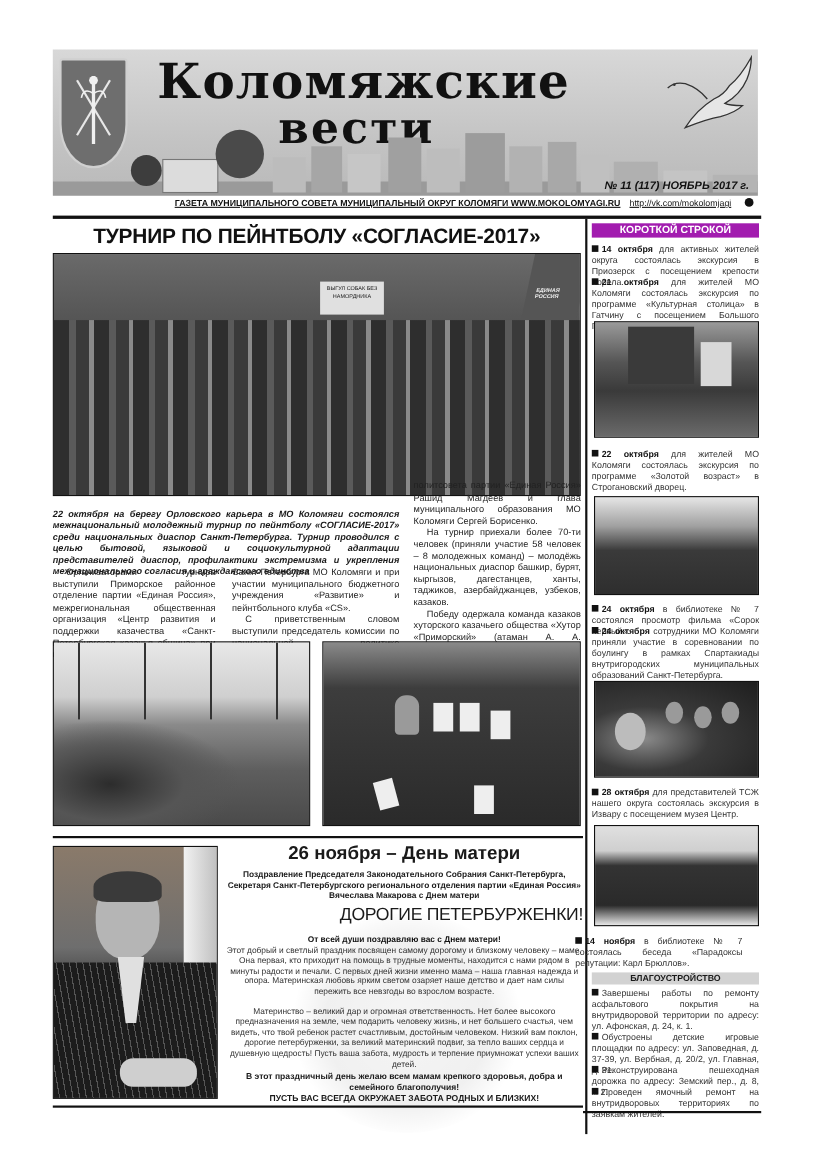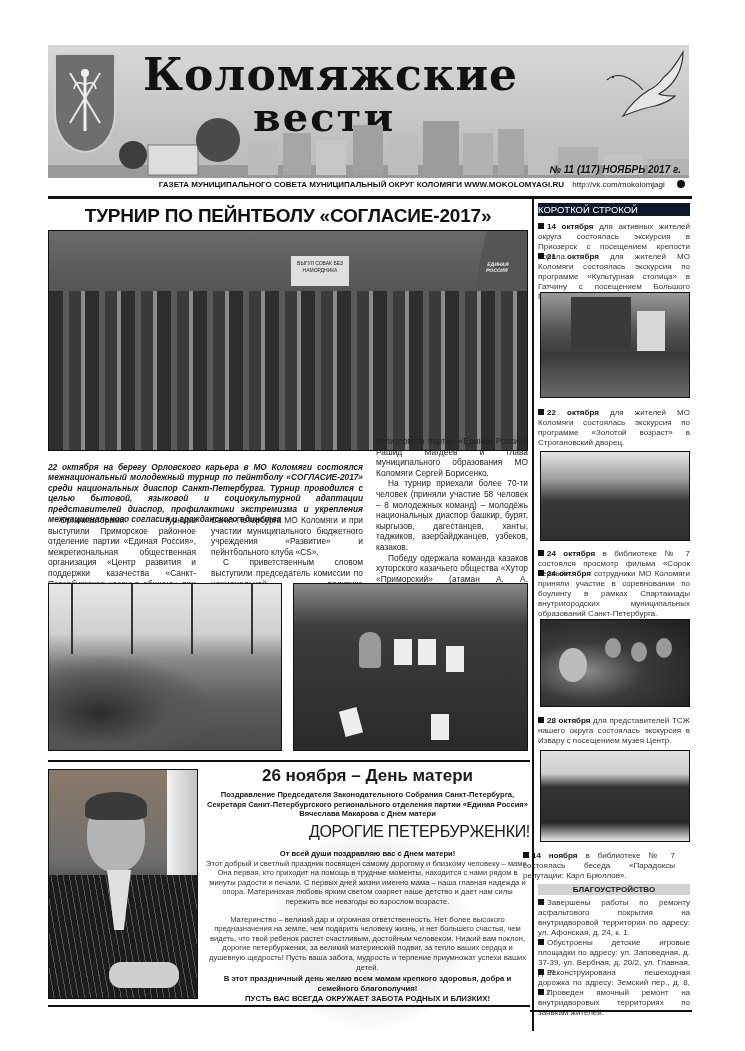--- a/index.html
+++ b/index.html
@@ -8,34 +8,34 @@
 
   
   .masthead { left: 48px; top: 45px; width: 641px; height: 133px; background: linear-gradient(180deg, #d8d8d8 0%, #c4c4c4 60%, #b9b9b9 100%); overflow: hidden; }
   .crest { left: 6px; top: 8px; width: 62px; height: 100px; background: #6e6e6e; border: 2px solid #d0d0d0; border-radius: 3px 3px 31px 31px / 3px 3px 40px 40px; box-sizing: border-box; }
   .crest-inner { position:absolute; left: 12px; top: 10px; width: 34px; height: 70px; }
   .title1 { left: 95px; top: 5px; font-family: "DejaVu Serif", serif; font-weight: bold; font-size: 44px; letter-spacing: 1px; color: #111; line-height: 50px; }
   .title2 { left: 205px; top: 48px; font-family: "DejaVu Serif", serif; font-weight: bold; font-size: 40px; letter-spacing: 2px; color: #111; line-height: 48px; }
   .skyline { left: 0; top: 70px; width: 641px; height: 63px; }
   .issue { right: 8px; bottom: 3px; font-size: 10px; font-weight: bold; font-style: italic; color: #111; text-align: right; }
   .subline { left: 48px; top: 180px; width: 641px; height: 14px; text-align: right; font-size: 8px; font-weight: bold; color: #111; white-space: nowrap; }
-  .subline span { margin-left: 6px; }
+  .subline span { margin-left: 6px; text-decoration: underline; }
   .subline .vk { font-weight: normal; }
   .rule-thick { height: 3px; background: #111; }
 
   
   .headline { left: 48px; top: 205px; width: 480px; text-align: center; font-size: 19px; font-weight: bold; letter-spacing: -0.2px; color: #111; }
   .photo { background: #555; border: 1px solid #111; box-sizing: border-box; overflow: hidden; }
   .lead { left: 48px; top: 462px; width: 315px; font-size: 8.3px; font-weight: bold; font-style: italic; line-height: 10.4px; text-align: justify; }
   .col { font-size: 8.4px; line-height: 10.6px; text-align: justify; color: #222; }
   .col p { margin: 0; text-indent: 12px; }
 
   
   .sidebar { left: 532px; top: 199px; width: 160px; height: 832px; border-left: 2px solid #111; }
-  .sb-head { left: 538px; top: 203px; width: 152px; height: 13px; background: #0f172a; color: #fff; text-align: left; font-size: 9.5px; font-weight: normal; line-height: 13px; }
+  .sb-head { left: 538px; top: 203px; width: 152px; height: 13px; background: #a21caf; color: #fff; text-align: center; font-size: 9.5px; font-weight: bold; line-height: 13px; }
   .sb-text { font-size: 8px; line-height: 10px; text-align: justify; color: #333; }
   .sb-text b { color: #111; }
   .sq { display: inline-block; width: 6px; height: 6px; background: #111; margin-right: 3px; vertical-align: 0px; }
   .sb-sub { left: 538px; top: 884px; width: 152px; height: 11px; background: #d2d2d2; text-align: center; font-size: 8px; font-weight: bold; line-height: 11px; }
 
   
   .md-title { left: 205px; top: 766px; width: 325px; text-align: center; font-size: 17px; font-weight: bold; }
   .md-sub { left: 205px; top: 790px; width: 325px; text-align: center; font-size: 7.6px; font-weight: bold; line-height: 9.6px; }
   .md-big { left: 205px; top: 823px; width: 325px; text-align: right; font-size: 16px; font-weight: normal; letter-spacing: -0.3px; }
   .md-body { left: 205px; top: 849px; width: 325px; text-align: center; font-size: 7.6px; line-height: 9.6px; color: #333; }

